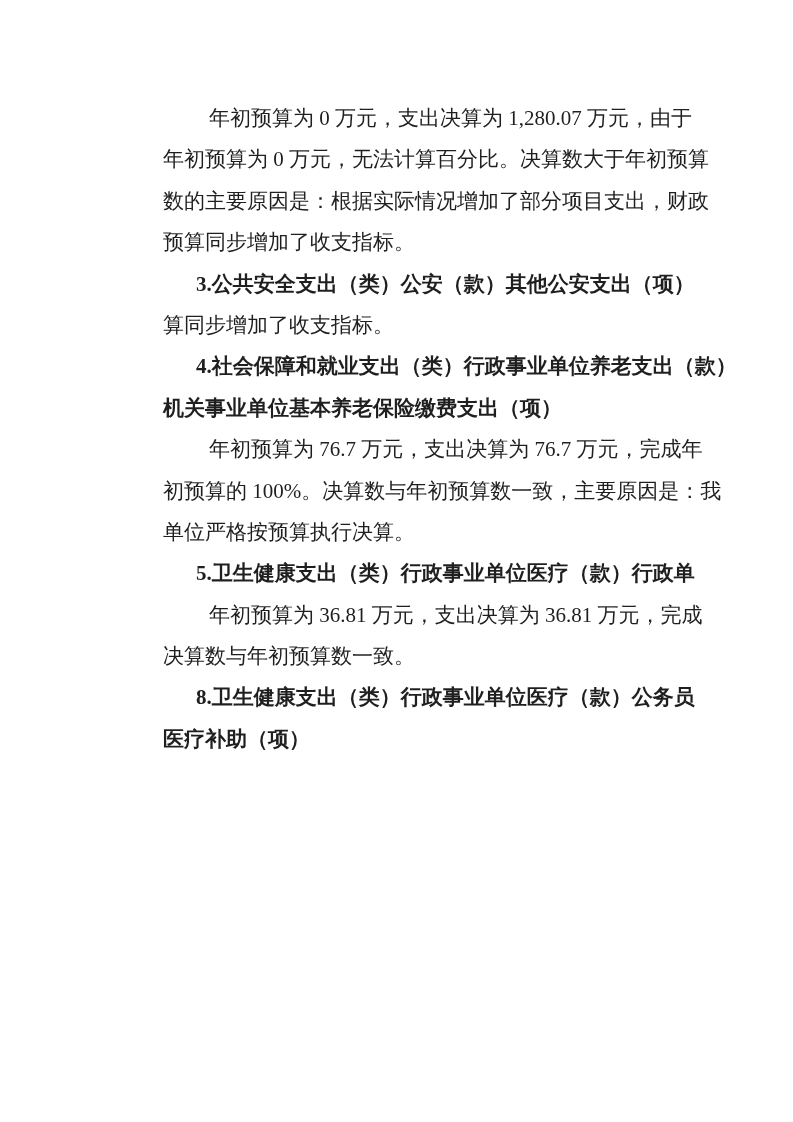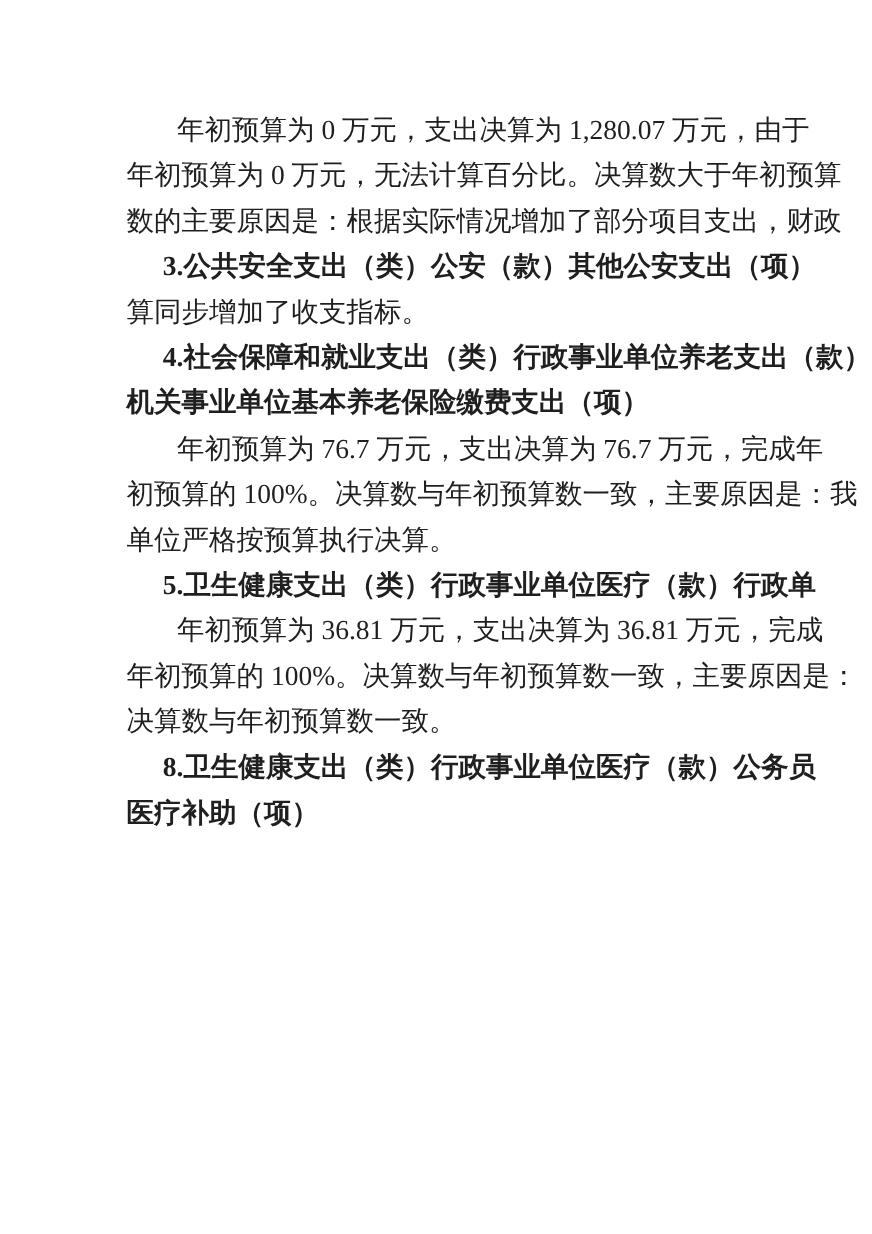--- a/index.html
+++ b/index.html
@@ -16,27 +16,28 @@
     font-family: "Liberation Serif", "DejaVu Serif", serif;
     color: #1f1f1f;
   }
   .content {
     position: absolute;
     left: 115px;
     top: 98px;
     width: 565px;
   }
   .line {
-    font-size: 25px;
+    font-size: 21px;
     height: 41.4px;
     line-height: 41.4px;
     text-align: justify;
     text-align-last: justify;
     white-space: nowrap;
     overflow: visible;
+    margin-left: 48px;
   }
   .line.last {
     text-align-last: left;
   }
   .line.heading {
     font-weight: 700;
   }
   .line.paragraph.first {
     text-indent: 46px;
   }
@@ -45,27 +46,27 @@
   }
 </style>
 </head>
 <body>
 
 <div class="page">
   <div class="content">
       <div class="line paragraph first">年初预算为 0 万元，支出决算为 1,280.07 万元，由于</div>
       <div class="line paragraph">年初预算为 0 万元，无法计算百分比。决算数大于年初预算</div>
       <div class="line paragraph">数的主要原因是：根据实际情况增加了部分项目支出，财政</div>
+      <div class="line paragraph last">预算同步增加了收支指标。</div>
       <div class="line heading first last">3.公共安全支出（类）公安（款）其他公安支出（项）</div>
       <div class="line paragraph last">算同步增加了收支指标。</div>
       <div class="line heading first">4.社会保障和就业支出（类）行政事业单位养老支出（款）</div>
       <div class="line heading last">机关事业单位基本养老保险缴费支出（项）</div>
       <div class="line paragraph first">年初预算为 76.7 万元，支出决算为 76.7 万元，完成年</div>
       <div class="line paragraph">初预算的 100%。决算数与年初预算数一致，主要原因是：我</div>
       <div class="line paragraph last">单位严格按预算执行决算。</div>
       <div class="line heading first">5.卫生健康支出（类）行政事业单位医疗（款）行政单</div>
       <div class="line paragraph first">年初预算为 36.81 万元，支出决算为 36.81 万元，完成</div>
-      <div class="line paragraph">年初预算的 100%。决算数与年初预算数一致，主要原因是：</div>
       <div class="line paragraph last">决算数与年初预算数一致。</div>
       <div class="line heading first">8.卫生健康支出（类）行政事业单位医疗（款）公务员</div>
       <div class="line heading last">医疗补助（项）</div>
     </div>
 </div>
 
 </body></html>

